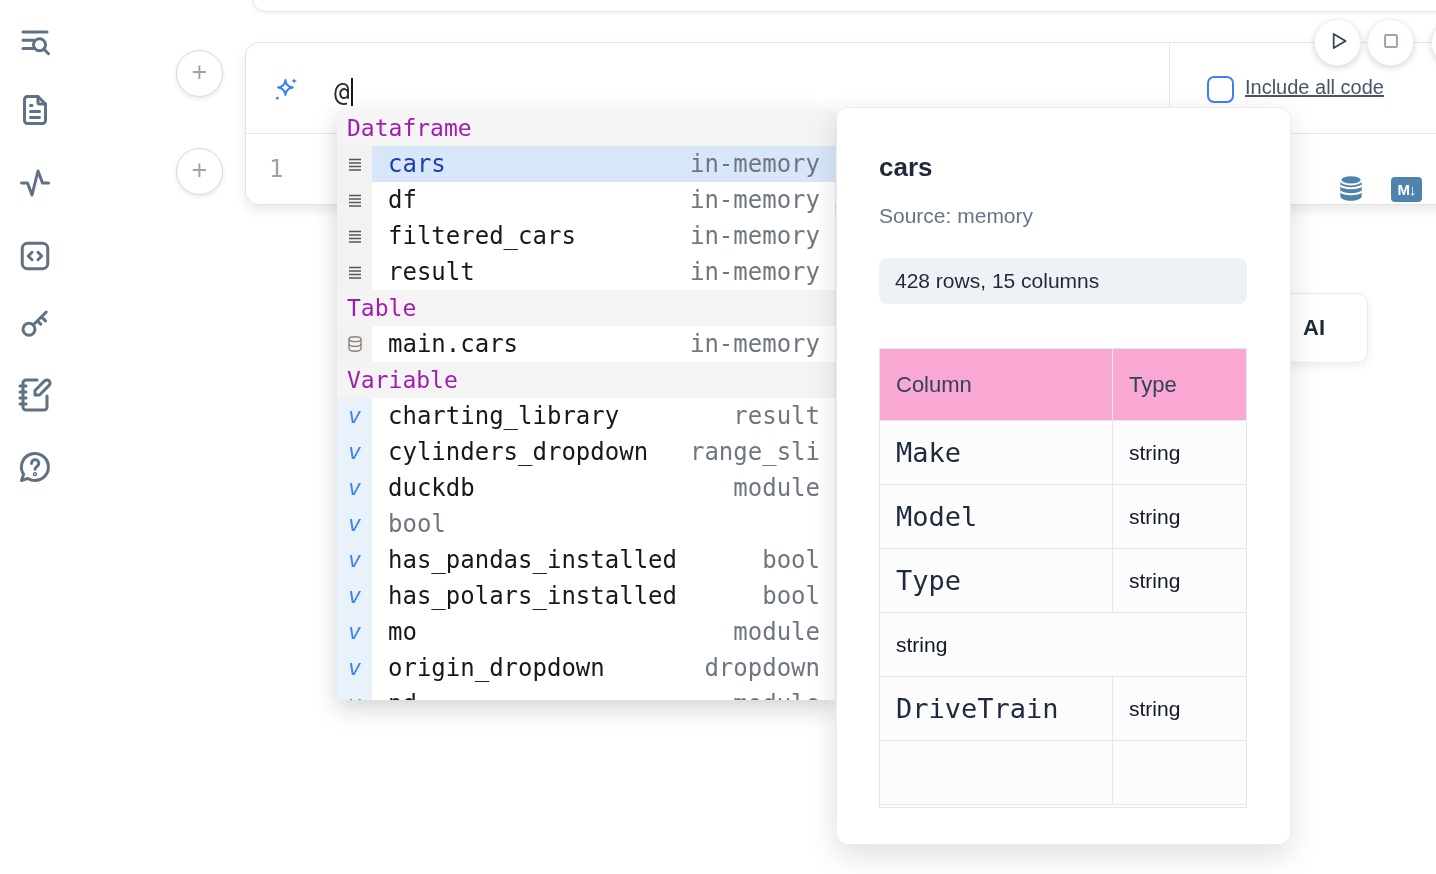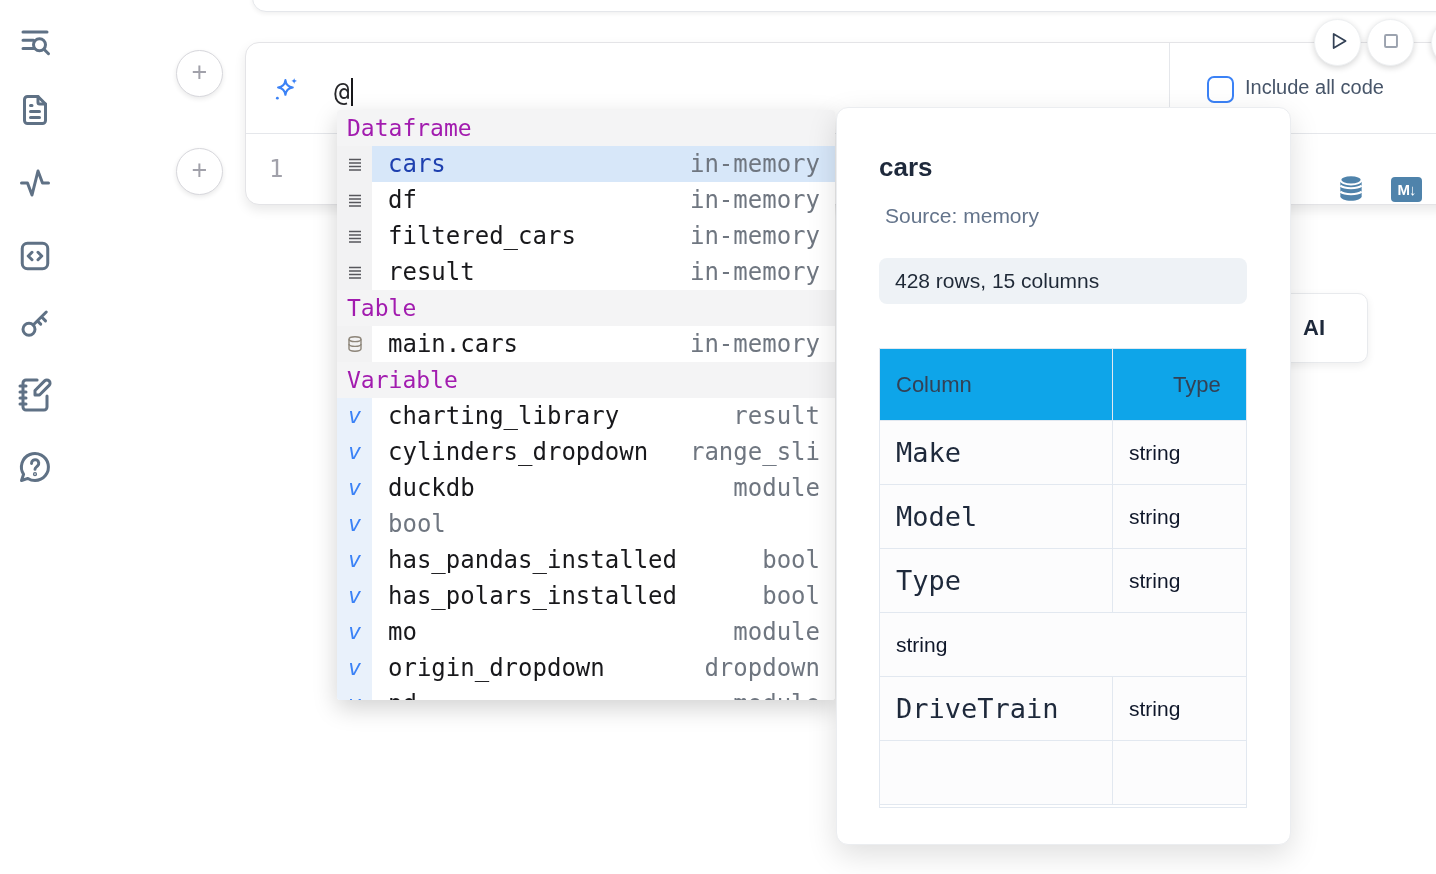--- a/index.html
+++ b/index.html
@@ -31,21 +31,21 @@
           box-shadow:0 5px 12px rgba(0,0,0,.09); z-index:1; }
   .ai-row { position:absolute; left:0; top:0; width:100%; height:90px; }
   .sparkle { position:absolute; left:26px; top:33px; width:28px; height:28px; }
   .ai-text { position:absolute; left:88px; top:33px; font-size:26px; color:#27272a; line-height:32px; }
   .caret { display:inline-block; width:2.5px; height:28px; background:#18181b;
            vertical-align:middle; margin-left:1px; transform:translateY(-2px); }
   .v-divider { position:absolute; left:923px; top:0; width:1px; height:90px; background:#e5e7eb; }
   .chk { position:absolute; left:961px; top:33px; width:27px; height:27px;
          border:2px solid #3b82f6; border-radius:7px; background:#fff; cursor:pointer; }
   .chk-label { position:absolute; left:999px; top:0; height:90px; line-height:88px;
-               font-size:20px; color:#475569; }
+               font-size:20px; color:#475569;text-decoration:underline; }
   .code-row { position:absolute; left:0; top:90px; width:100%; height:72px; border-top:1px solid #e5e7eb; }
   .line-no { position:absolute; left:23px; top:21px; font-size:24px; color:#a1a1aa; }
   .cell-act-db { position:absolute; left:1089px; top:38px; width:32px; height:34px; }
   .cell-act-md { position:absolute; left:1145px; top:43px; width:31px; height:25px; background:#4f83ab;
                  border-radius:4px; color:#fff; font-weight:bold; font-size:15px; text-align:center;
                  line-height:25px; letter-spacing:-1px; cursor:pointer; }
 
   
   .run-btn { position:absolute; top:19px; width:47px; height:47px; border-radius:50%; background:#fff;
              border:1px solid #eef0f2; box-shadow:0 2px 6px rgba(0,0,0,.16); z-index:3;
@@ -67,27 +67,27 @@
   .ac-name { font-size:24px; color:#18181b; white-space:nowrap; }
   .ac-item.sel .ac-name { color:#1e40af; }
   .ac-type { font-size:24px; color:#6f7680; white-space:nowrap; }
   .v-glyph { font-style:italic; font-size:22px; color:#3b82f6; line-height:1; }
 
   
   .panel { position:absolute; left:836px; top:107px; width:455px; height:738px; background:#fff;
            border:1px solid #ebedf0; border-radius:12px; box-shadow:0 10px 30px rgba(0,0,0,.13);
            z-index:11; }
   .pv-title { position:absolute; left:42px; top:44px; font-size:26px; font-weight:bold; color:#1e293b; }
-  .pv-source { position:absolute; left:42px; top:96px; font-size:21px; color:#64748b;margin-left:6px; }
+  .pv-source { position:absolute; left:42px; top:96px; font-size:21px; color:#64748b; }
   .pv-badge { position:absolute; left:42px; top:150px; width:368px; height:46px; background:#eef2f6;
               border-radius:8px; line-height:46px; padding-left:16px; font-size:21px; color:#1f2937; }
   .sch-table { position:absolute; left:42px; top:240px; width:368px; height:460px;
                border:1px solid #e2e8f0; overflow:hidden; background:#fff; }
   .sch-row { display:flex; height:64px; border-bottom:1px solid #e2e8f0; background:#fcfcfd; }
-  .sch-row.hdr { height:72px; background:#0ea5e9;gap:44px; }
+  .sch-row.hdr { height:72px; background:#f9a8d4; }
   .sch-c1 { flex:0 0 233px; border-right:1px solid #e2e8f0; display:flex; align-items:center; padding-left:16px; }
   .sch-c2 { flex:1; display:flex; align-items:center; padding-left:16px; }
   .sch-row.hdr .sch-c1, .sch-row.hdr .sch-c2 { font-size:22px; color:#334155; }
   .sch-name { font-family:"DejaVu Sans Mono",monospace; font-size:27px; color:#1e293b; }
   .sch-type { font-size:21px; color:#0f172a; }
 
   
   .ai-btn { position:absolute; left:1128px; top:293px; width:240px; height:70px; background:#fff;
             border:1px solid #e8eaed; border-radius:10px; box-shadow:0 3px 8px rgba(0,0,0,.07);
             z-index:5; cursor:pointer; }

